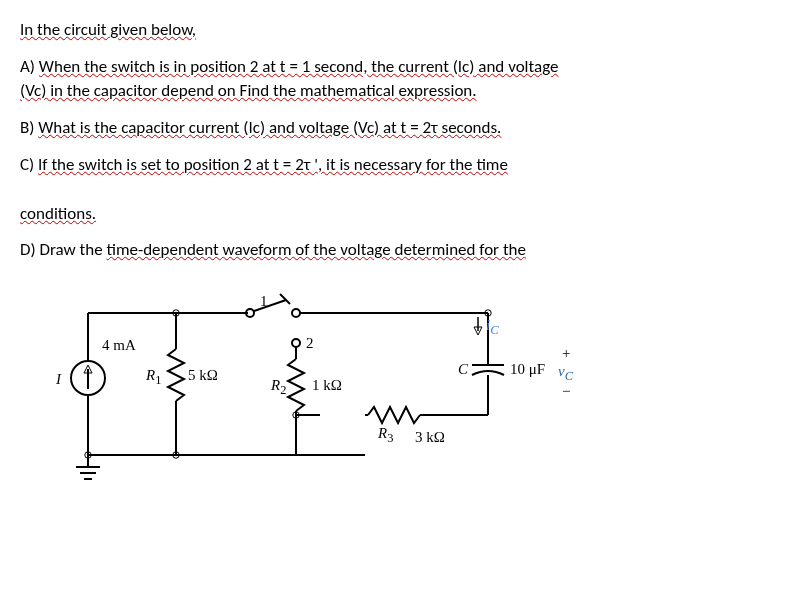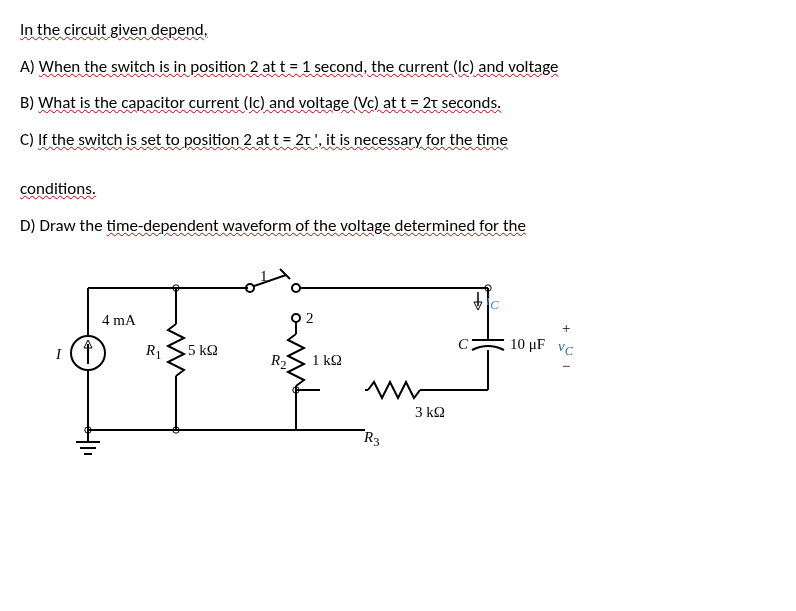--- a/index.html
+++ b/index.html
@@ -37,25 +37,26 @@
     }
     .lbl .it { font-style: italic; }
 
     svg { position: absolute; left: 0; top: 0; }
     svg path, svg line, svg polyline, svg circle, svg polygon { stroke: #000; fill: none; }
   </style>
 </head>
 <body>
 
 <p class="para">
-  <span class="wavy">In the circuit given depend,</span>
+  <span class="wavy">In the circuit given below,</span>
 </p>
 
 <p class="para">
   <span>A) </span><span class="wavy">When the switch is in position 2 at t = 1 second, the current (Ic) and voltage</span><br>
+  <span class="wavy">(Vc) in the capacitor depend on Find the mathematical expression.</span>
 </p>
 
 <p class="para">
   <span>B) </span><span class="wavy">What is the capacitor current (Ic) and voltage (Vc) at t = 2τ seconds.</span>
 </p>
 
 <p class="para">
   <span>C) </span><span class="wavy">If the switch is set to position 2 at t = 2τ ', it is necessary for the time</span><br>
   <br>
   <span class="wavy">conditions.</span>
@@ -141,21 +142,21 @@
   <div class="lbl" style="left:78px; top:78px;">
     <span class="it">R</span><sub>1</sub>
   </div>
   <div class="lbl" style="left:120px; top:78px;">5 kΩ</div>
 
   <div class="lbl" style="left:203px; top:88px;">
     <span class="it">R</span><sub>2</sub>
   </div>
   <div class="lbl" style="left:244px; top:88px;">1 kΩ</div>
 
-  <div class="lbl" style="left:296px; top:136px;margin-top:29px;">
+  <div class="lbl" style="left:310px; top:136px;">
     <span class="it">R</span><sub>3</sub>
   </div>
   <div class="lbl" style="left:306px; top:140px;margin-left:41px;">3 kΩ</div>
 
   <div class="lbl italic" style="left:390px; top:72px;">C</div>
   <div class="lbl" style="left:442px; top:72px;">
     <span>10 μF</span>
   </div>
 
   <div class="lbl" style="left:192px; top:4px;">1</div>

